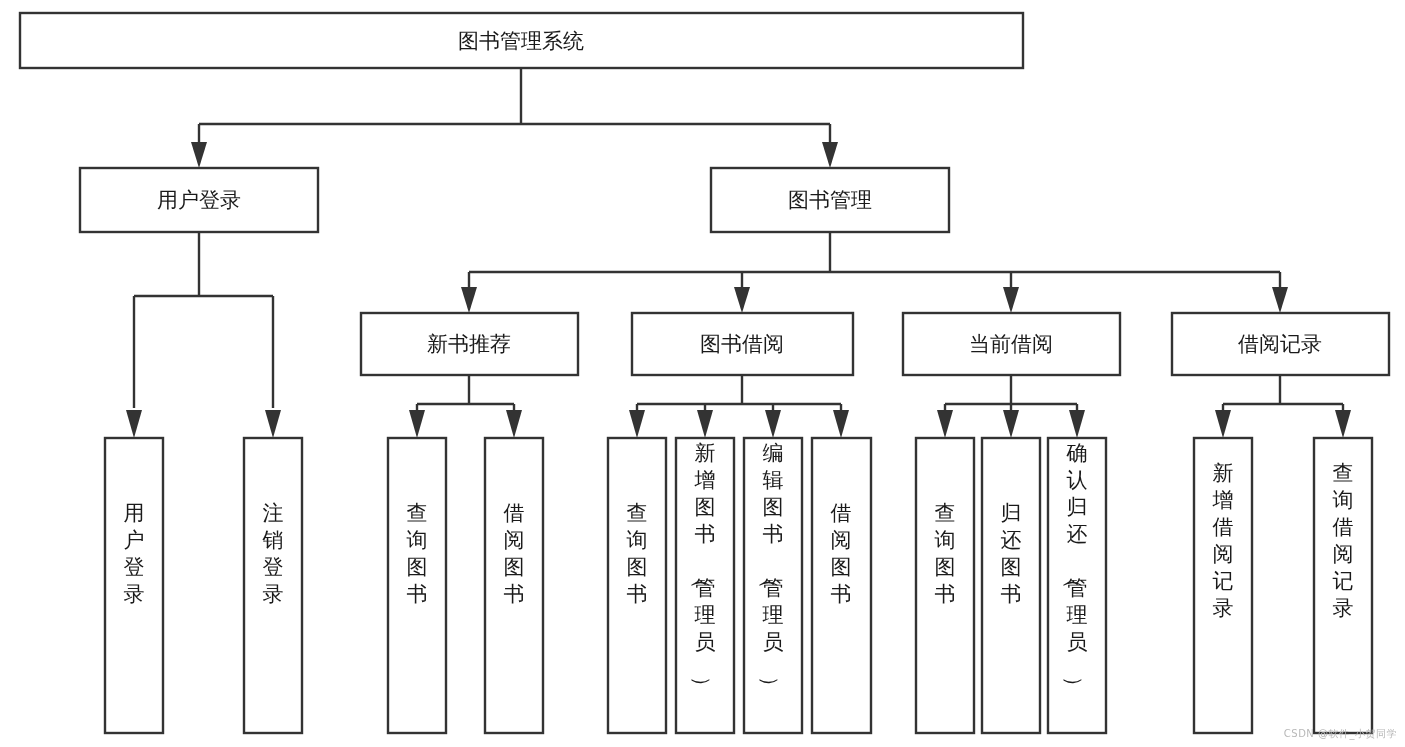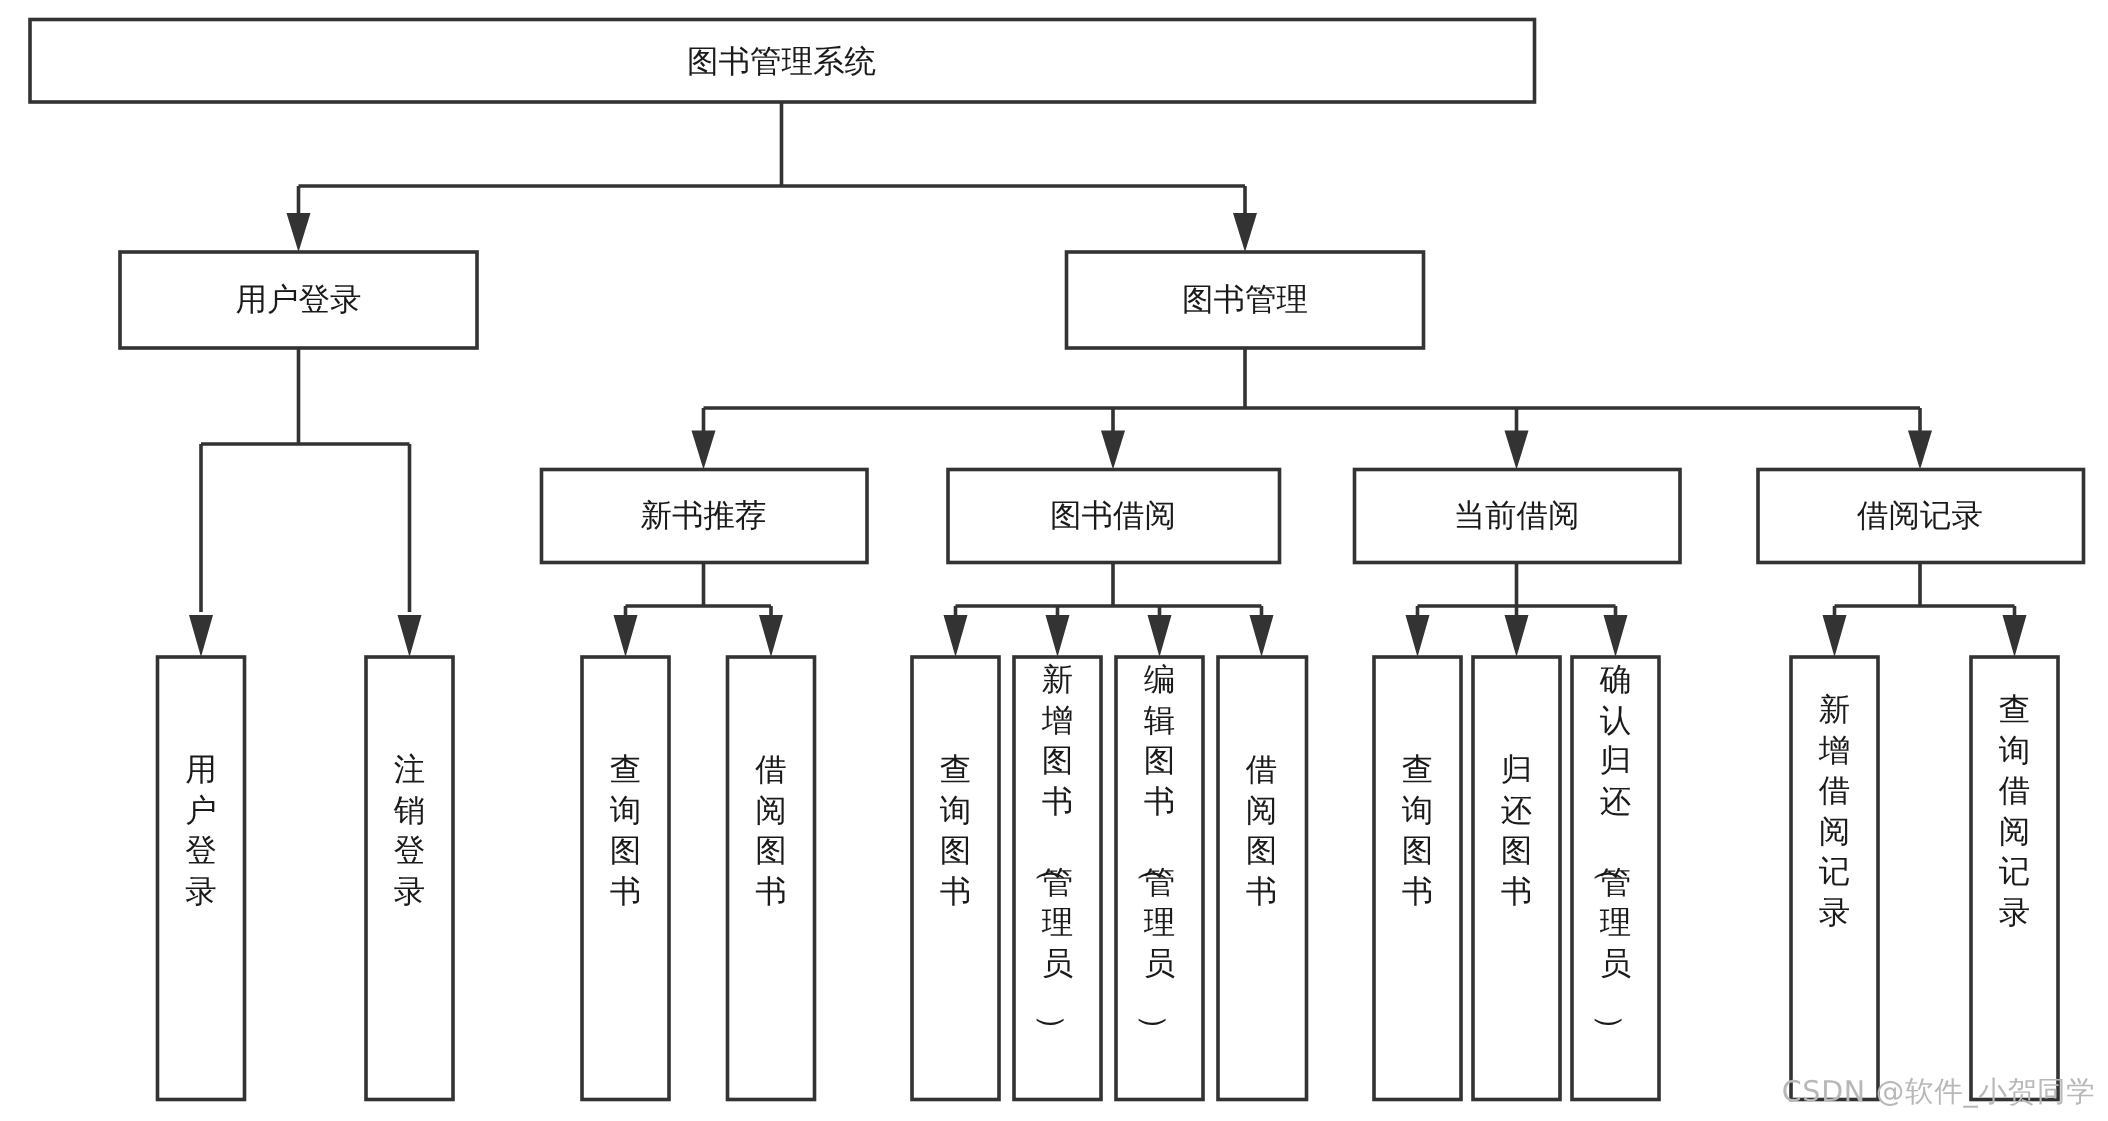--- a/index.html
+++ b/index.html
@@ -44,21 +44,21 @@
   }
   .arrow-head {
     fill: #333333;
     stroke: none;
   }
   .watermark {
     position: absolute;
     right: 8px;
     bottom: 6px;
     font-family: "DejaVu Sans", "Liberation Sans", sans-serif;
-    font-size: 19px;
+    font-size: 10px;
     color: #b8b8b8;
     white-space: nowrap;
     letter-spacing: 0.5px;
     pointer-events: none;
   }
 </style>
 </head>
 <body>
 
 <svg id="diagram" viewBox="0 0 1405 747" xmlns="http://www.w3.org/2000/svg">

